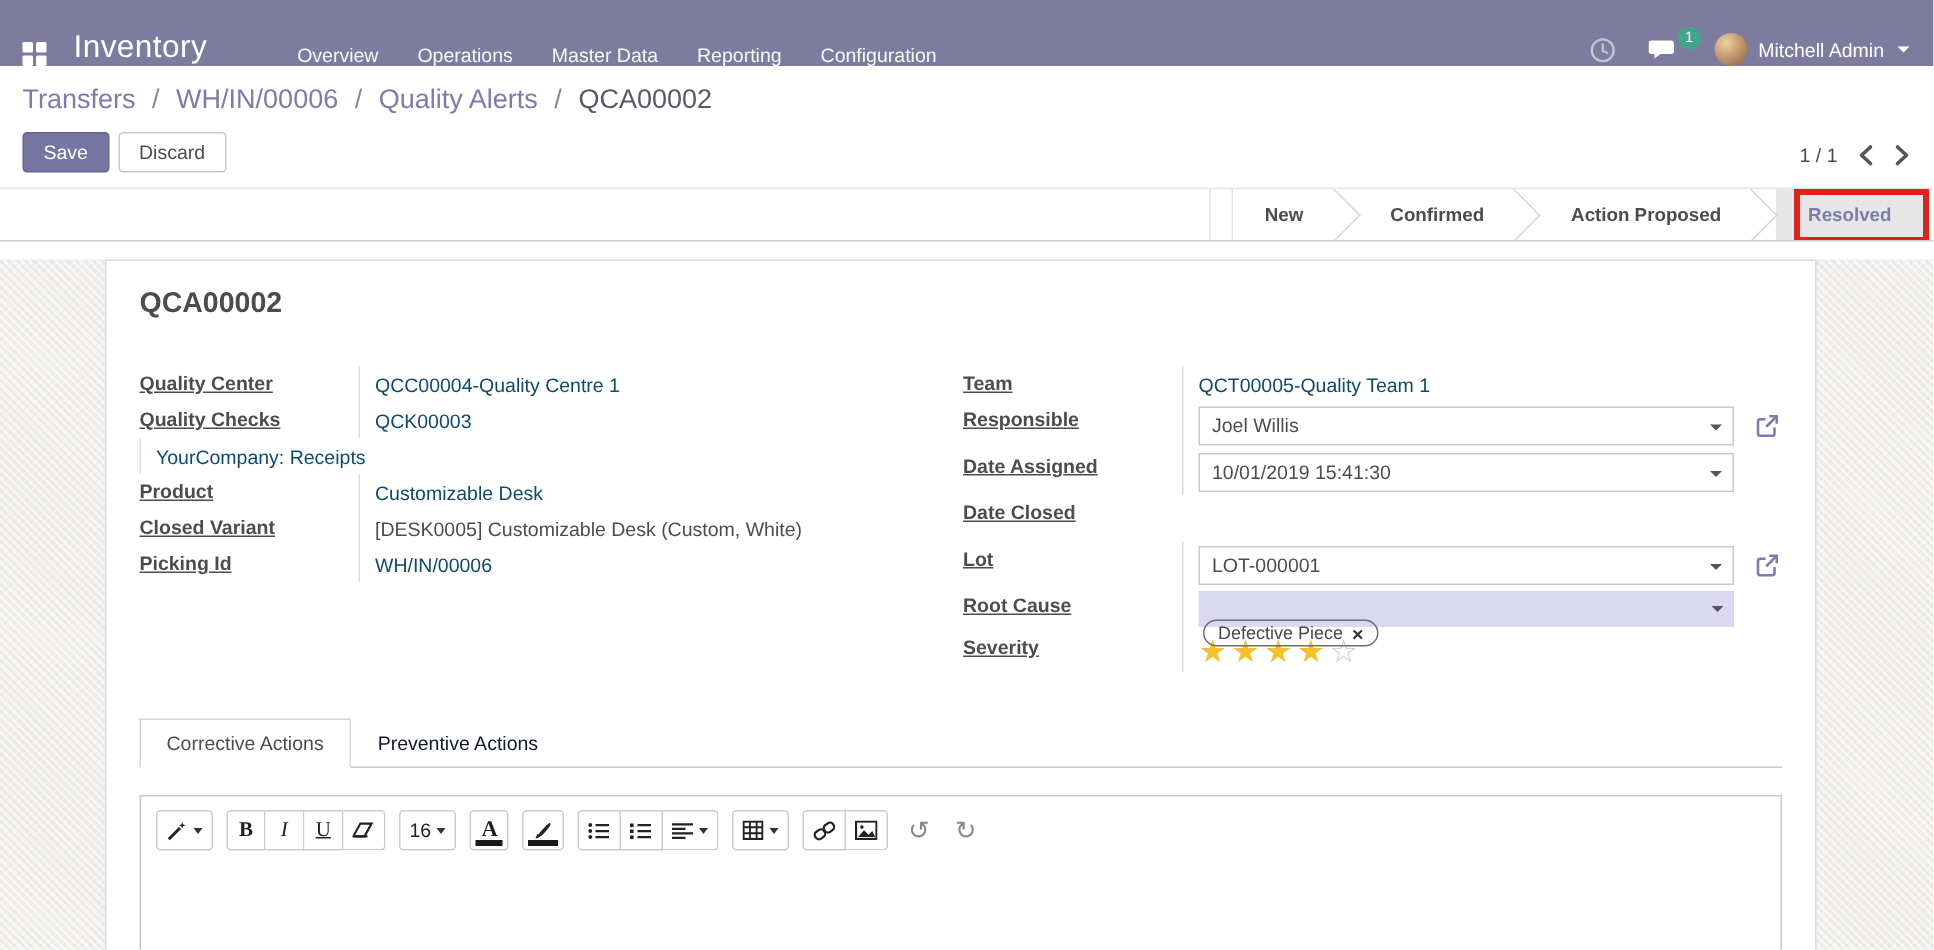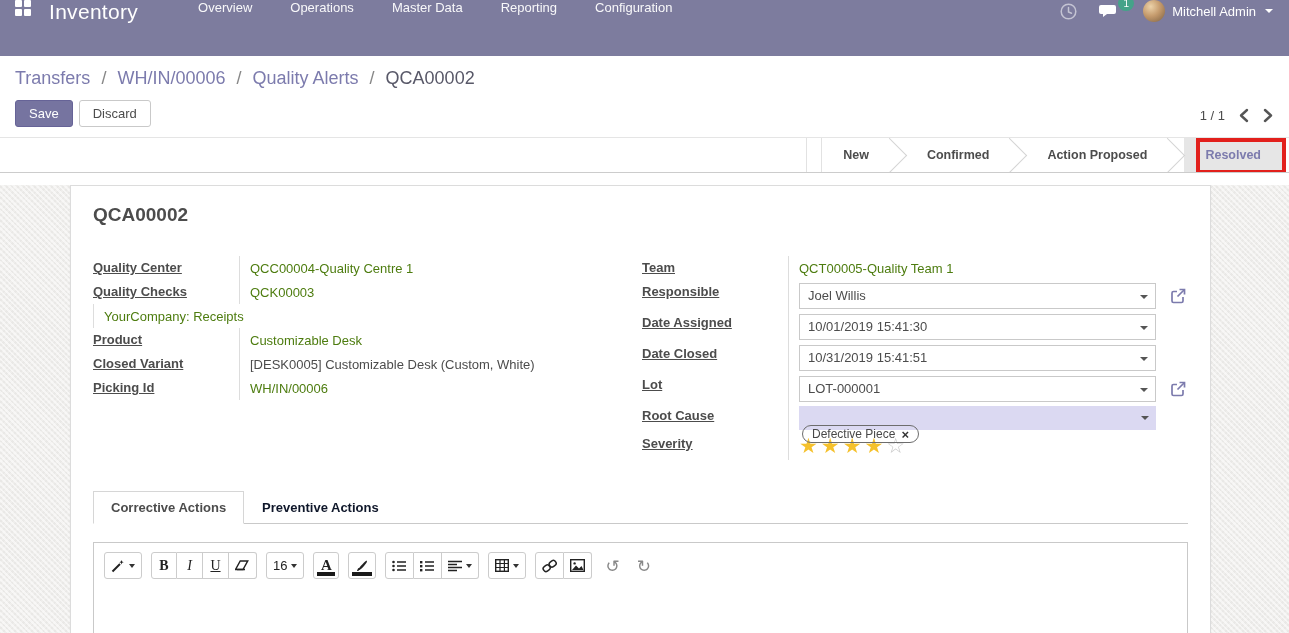--- a/index.html
+++ b/index.html
@@ -1,25 +1,25 @@
 <!DOCTYPE html>
 <html><head>
 <meta charset="utf-8">
 <style>
   * { margin:0; padding:0; box-sizing:border-box; }
   html,body { width:1289px; height:633px; overflow:hidden; background:#fff;
               font-family:"Liberation Sans", sans-serif; color:#4c4c4c; }
 
   
-  .navbar { height:56px; background:#7d7c9e; display:flex; align-items:flex-start; color:#fff; }
+  .navbar { height:44px; background:#7d7c9e; display:flex; align-items:flex-end; color:#fff; }
   .apps-btn { width:46px; display:flex; justify-content:center; cursor:pointer; }
   .grid-icon { display:grid; grid-template-columns:7px 7px; grid-template-rows:7px 7px; gap:2px; }
   .grid-icon span { background:#fff; border-radius:1px; }
   .app-name { font-size:21px; font-weight:400; margin-left:3px; margin-right:60px; letter-spacing:.3px; }
-  .nav-menu { display:flex; gap:38px; font-size:13px; }
+  .nav-menu { display:flex; gap:26px; font-size:13px; }
   .nav-menu .menu-item { cursor:pointer; opacity:.95; }
   .nav-right { margin-left:auto; display:flex; align-items:center; gap:22px; padding-right:16px; }
   .icon-btn { position:relative; cursor:pointer; display:flex; align-items:center; }
   .badge { position:absolute; top:-7px; right:-13px; background:#44a389; color:#fff;
            font-size:10px; min-width:16px; height:15px; border-radius:8px;
            display:flex; align-items:center; justify-content:center; padding:0 4px; }
   .user-menu { display:flex; align-items:center; gap:7px; cursor:pointer; font-size:13px; }
   .avatar { width:22px; height:22px; border-radius:50%;
             background:radial-gradient(circle at 35% 30%, #ecd2a9 0%, #c59b6d 45%, #7b5f41 100%); }
   .caret-down { width:0; height:0; border-left:4px solid transparent; border-right:4px solid transparent;
@@ -66,21 +66,21 @@
 
   .fields { display:flex; }
   .ogroup { display:flex; }
   .ogroup-left { width:549px; }
   .ogroup-right { flex:1; }
   .frow { display:flex; }
   .flabel { width:146px; font-size:13px; font-weight:bold; color:#4c4c4c; padding-top:4px;text-decoration:underline; }
   .fval { border-left:1px solid #ddd; padding-left:10px; flex:1; display:flex; align-items:center; }
   .row-s  { height:24px; }           
   .row-m  { height:31px; }           
-  .link-val { font-size:13px; color:#4d7c0f; cursor:pointer; }
+  .link-val { font-size:13px; color:#0c4a6e; cursor:pointer; }
   .text-val { font-size:13px; color:#4c4c4c; }
 
   .o-input { position:relative; width:357px; height:26px; border:1px solid #c9c9c9; background:#fff;
              display:flex; align-items:center; padding:0 22px 0 8px; font-size:13px; color:#4c4c4c; cursor:text; }
   .o-input .in-caret { position:absolute; right:7px; top:11px; width:0; height:0;
              border-left:4px solid transparent; border-right:4px solid transparent; border-top:4px solid #555; }
   .ext-link { margin-left:14px; cursor:pointer; display:flex; align-items:center; }
 
   .tags-field { position:relative; width:357px; height:24px; background:#dbd9f2; display:flex;
                 align-items:center; padding:0 22px 0 3px; cursor:pointer; }
@@ -90,21 +90,21 @@
   .tags-field .in-caret { position:absolute; right:7px; top:10px; width:0; height:0;
              border-left:4px solid transparent; border-right:4px solid transparent; border-top:4px solid #555; }
 
   .stars { display:flex; gap:3px; font-size:21px; line-height:1;
            font-family:"DejaVu Sans", sans-serif; cursor:pointer; }
   .star-filled { color:#f5c12c; }
   .star-empty { color:#c9c9c9; }
 
   
   .tabbar { margin-top:30px; border-bottom:1px solid #c9c9c9; display:flex; }
-  .tab { padding:8px 17px; font-size:13px; cursor:pointer; position:relative; top:1px;font-weight:bold; }
+  .tab { padding:8px 17px; font-size:13px; cursor:pointer; position:relative; top:1px; }
   .tab.active { background:#fff; border:1px solid #d6d6d6; border-bottom:1px solid #fff; color:#4c4c4c; }
   .tab.inactive { color:#0f172a; border:1px solid transparent; }
 
   
   .editor { margin-top:18px; border:1px solid #c9c9c9; height:140px; background:#fff; }
   .toolbar { display:flex; align-items:flex-start; gap:9px; padding:9px 10px; }
   .btn-group { display:flex; }
   .tbtn { min-width:26px; height:27px; background:#fff; border:1px solid #ccc; display:flex;
           align-items:center; justify-content:center; cursor:pointer; padding:0 6px; gap:4px;
           font-size:13px; color:#222; border-left-width:0; position:relative; }
@@ -281,26 +281,20 @@
             <span class="flabel">Date Assigned</span>
             <span class="fval">
                 <span class="o-input">
                   <span>10/01/2019 15:41:30</span>
                   <span class="in-caret"></span>
                 </span>
               </span>
           </div>
           <div class="frow row-m">
             <span class="flabel">Date Closed</span>
-            <span class="fval">
-                <span class="o-input">
-                  <span>10/31/2019 15:41:51</span>
-                  <span class="in-caret"></span>
-                </span>
-              </span>
           </div>
           <div class="frow row-m">
             <span class="flabel">Lot</span>
             <span class="fval">
               <span class="o-input">
                   <span>LOT-000001</span>
                   <span class="in-caret"></span>
                 </span>
               <span class="ext-link">
                 <svg width="16" height="16" viewBox="0 0 16 16">

